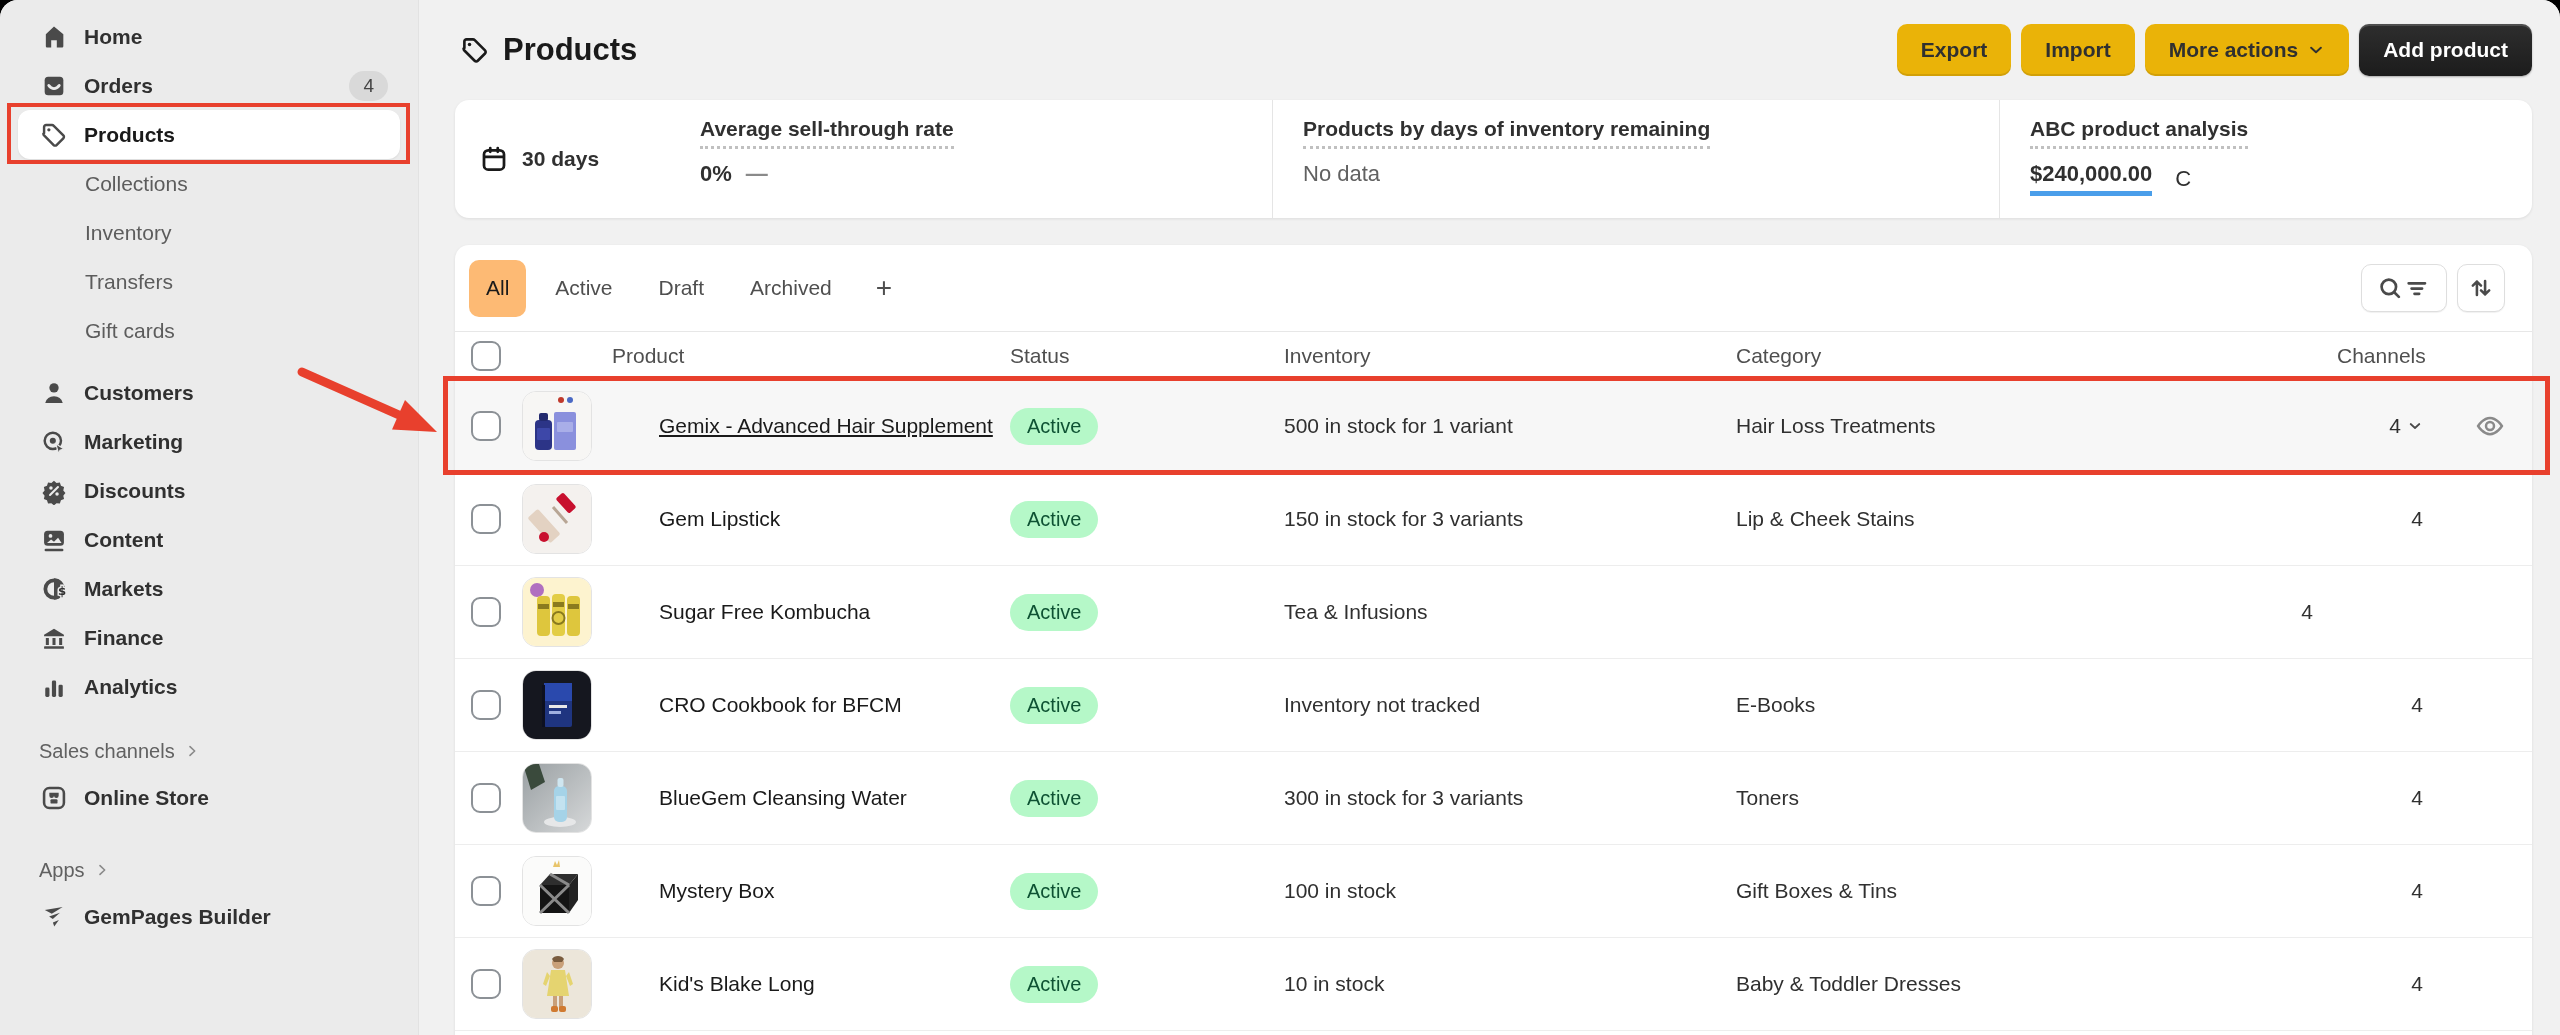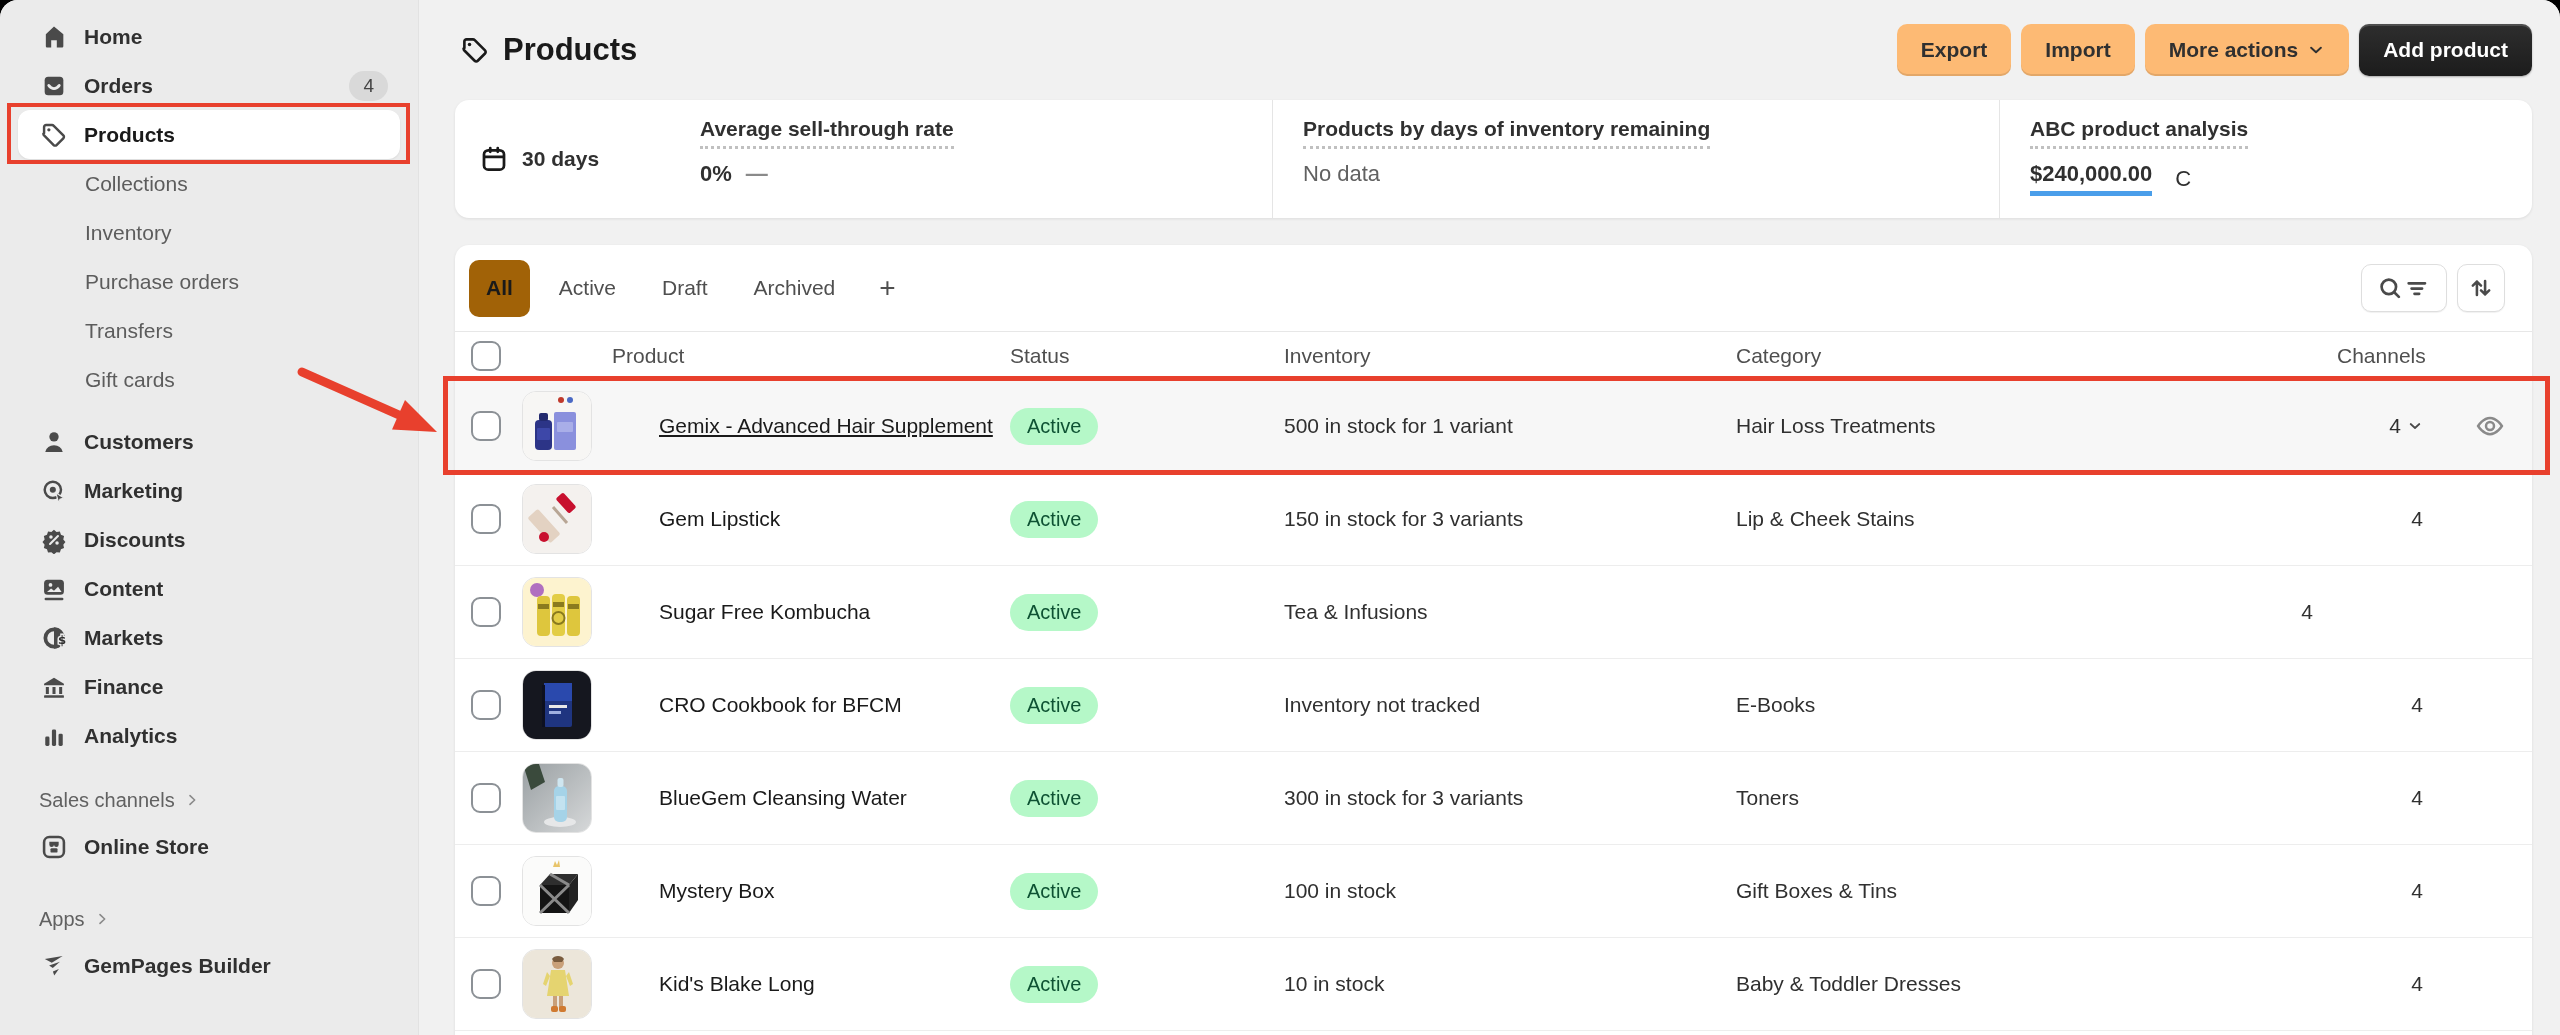--- a/index.html
+++ b/index.html
@@ -18,21 +18,21 @@
   .nav-section { margin:18px 18px 0; height:44px; display:flex; align-items:center; gap:9px; padding-left:21px; color:#616161; font-size:20px; font-weight:500; cursor:pointer; }
   .nav-section.apps { margin-top:26px; }
   .nav-section svg { color:#8a8a8a; }
 
   
   .main { flex:1; position:relative; background:#f1f1f1; }
   .page-header { height:100px; display:flex; align-items:center; padding:0 28px 0 41px; }
   .title-wrap { display:flex; align-items:center; gap:13px; color:#1a1a1a; }
   .page-title { font-size:31px; font-weight:700; color:#1a1a1a; }
   .header-actions { margin-left:auto; display:flex; gap:10px; align-items:center; }
-  .btn { height:52px; border:none; border-radius:10px; padding:0 24px; font-family:inherit; font-size:21px; font-weight:600; color:#303030; background:#fdba74; box-shadow:inset 0 -2px 0 rgba(0,0,0,.10); display:flex; align-items:center; gap:9px; cursor:pointer; }
+  .btn { height:52px; border:none; border-radius:10px; padding:0 24px; font-family:inherit; font-size:21px; font-weight:600; color:#303030; background:#eab308; box-shadow:inset 0 -2px 0 rgba(0,0,0,.10); display:flex; align-items:center; gap:9px; cursor:pointer; }
   .btn.primary { background:linear-gradient(180deg,#2e2e2e,#1c1c1c); color:#fff; box-shadow:inset 0 2px 0 rgba(255,255,255,.16), 0 1px 2px rgba(0,0,0,.3); }
 
   
   .metrics-card { margin:0 28px 0 36px; height:118px; background:#fff; border-radius:14px; box-shadow:0 1px 3px rgba(26,26,26,.09); display:flex; overflow:hidden; }
   .m-sec { padding:17px 10px 0 30px; }
   .m-sec + .m-sec { border-left:1px solid #e5e5e5; }
   .m-range { width:215px; display:flex; align-items:center; gap:13px; padding:0 0 0 24px; font-size:21px; font-weight:600; color:#303030; cursor:pointer; }
   .m-range svg { color:#1a1a1a; }
   .m-sell { width:602px; }
   .m-days { width:727px; }
@@ -41,21 +41,21 @@
   .m-value { margin-top:12px; font-size:22px; font-weight:600; color:#303030; display:flex; align-items:center; gap:14px; }
   .m-dash { color:#8a8a8a; font-weight:700; }
   .m-muted { font-weight:400; color:#616161; }
   .m-amount { border-bottom:5px solid #4a9eea; padding-bottom:4px; }
   .m-grade { margin-left:9px; font-weight:400; }
 
   
   .table-card { margin:27px 28px 0 36px; height:810px; background:#fff; border-radius:14px 14px 0 0; box-shadow:0 1px 3px rgba(26,26,26,.09); overflow:hidden; }
   .tabs-row { height:87px; display:flex; align-items:center; padding:0 27px 0 14px; border-bottom:1px solid #e7e7e7; }
   .tab { height:57px; padding:0 17px; display:flex; align-items:center; border-radius:10px; font-size:21px; font-weight:500; color:#4f4f4f; margin-right:12px; cursor:pointer; }
-  .tab.active { background:#a16207; color:#1a1a1a; font-weight:700; }
+  .tab.active { background:#fdba74; color:#1a1a1a; font-weight:400; }
   .tab-add { font-size:28px; color:#4f4f4f; padding:0 15px; cursor:pointer; font-weight:400; }
   .tabs-actions { margin-left:auto; display:flex; gap:10px; }
   .icon-btn { height:48px; background:#fff; border:1px solid #dedede; border-radius:10px; box-shadow:0 1px 1px rgba(0,0,0,.06); display:flex; align-items:center; justify-content:center; color:#4a4a4a; cursor:pointer; }
   .icon-btn.search { width:86px; }
   .icon-btn.sort { width:48px; }
 
   .grid { display:grid; grid-template-columns:67px 90px 398px 274px 452px 1fr 110px 85px; align-items:center; }
   .t-head { height:48px; border-bottom:1px solid #e7e7e7; font-size:21px; font-weight:500; color:#4f4f4f; }
   .t-row { height:93px; border-bottom:1px solid #ededed; font-size:21px; color:#303030; }
   .t-row.highlight { background:#f7f7f7; }
@@ -107,23 +107,20 @@
       </span>
       <span>Products</span>
     </div>
     <div class="nav-item sub">
         <span>Collections</span>
       </div>
     <div class="nav-item sub">
         <span>Inventory</span>
       </div>
     <div class="nav-item sub">
-        <span>Purchase orders</span>
-      </div>
-    <div class="nav-item sub">
         <span>Transfers</span>
       </div>
     <div class="nav-item sub">
         <span>Gift cards</span>
       </div>
 
     <div class="nav-gap"></div>
 
     <div class="nav-item">
       <span class="nav-icon">

